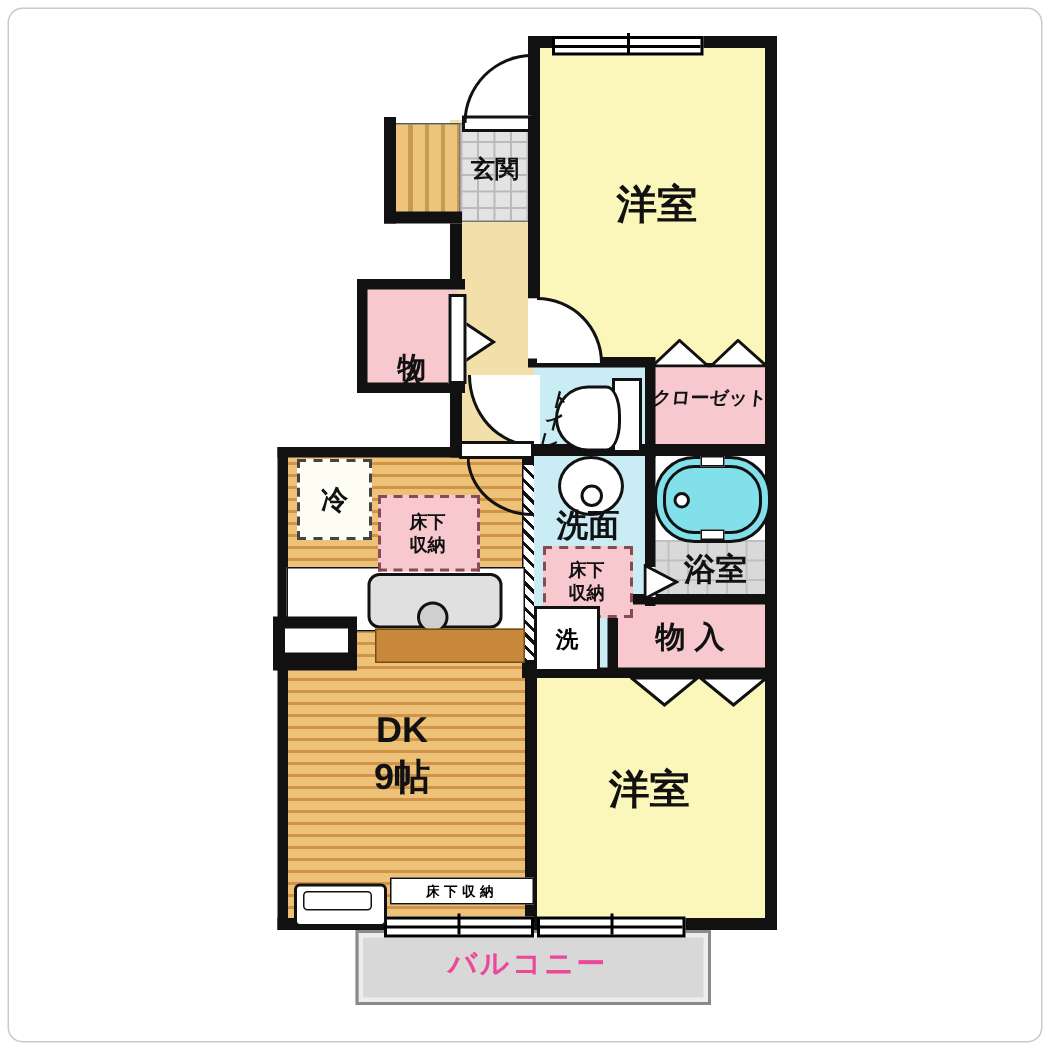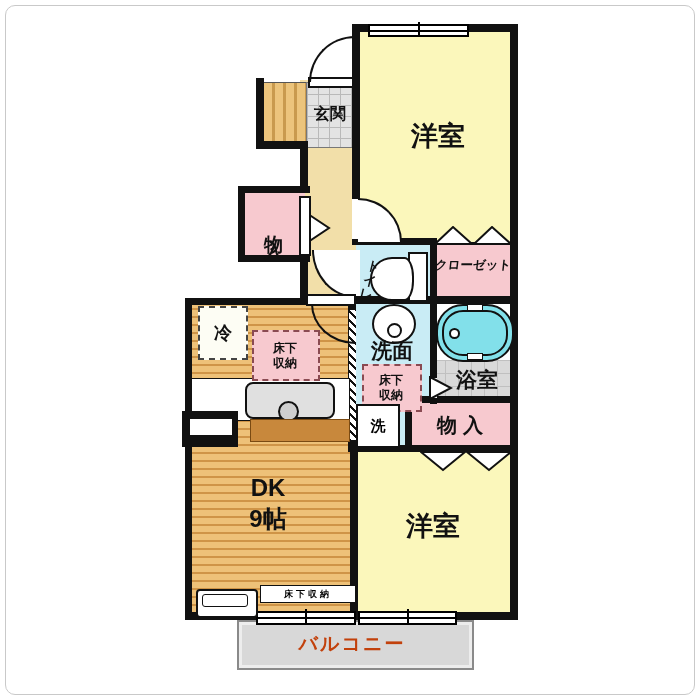--- a/index.html
+++ b/index.html
@@ -185,14 +185,14 @@
 
   <div class="lbl" style="left:268px;top:503px;font-size:24px;line-height:1.3;">
     <div>DK</div>
     <div>9帖</div>
   </div>
 
   <div class="lbl" style="left:433px;top:527px;font-size:27px;line-height:1.4;">
     <div>洋室</div>
   </div>
 
-  <div class="lbl" style="left:352px;top:644px;font-size:19px;color:#c2410c;letter-spacing:2px;">バルコニー</div>
+  <div class="lbl" style="left:352px;top:644px;font-size:19px;color:#ec4899;letter-spacing:2px;">バルコニー</div>
 </div>
 
 </body></html>

